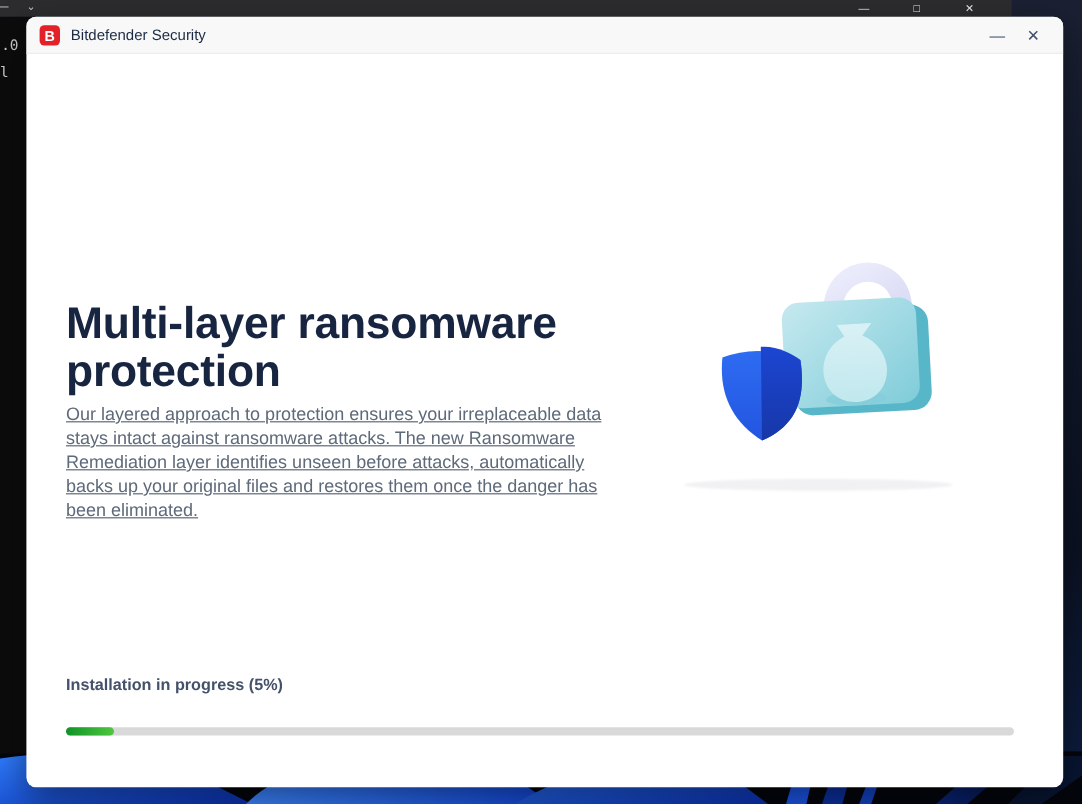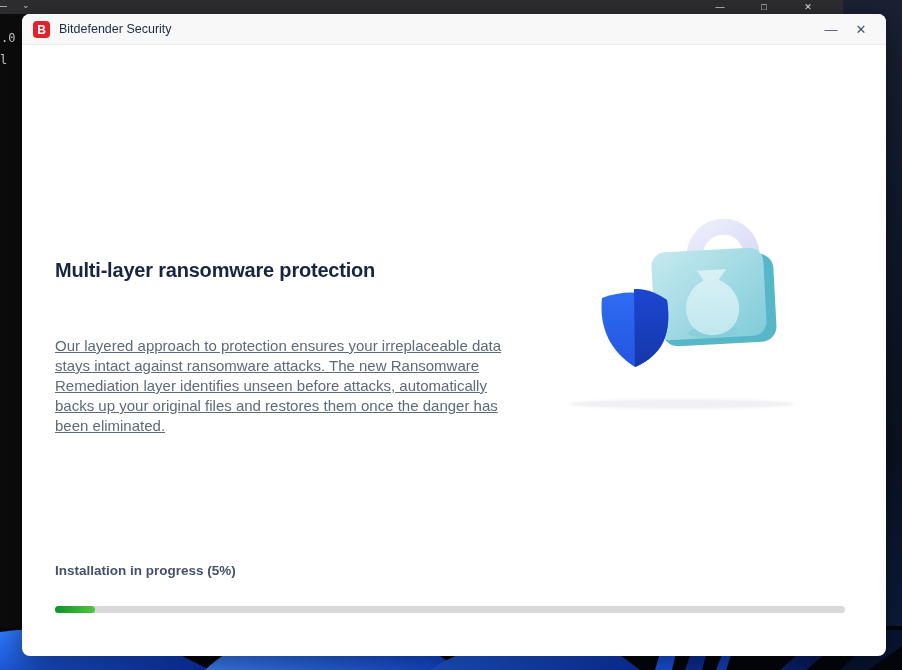--- a/index.html
+++ b/index.html
@@ -50,21 +50,21 @@
     font-size:12.5px; color:#1c2b45;
   }
   .bd-controls { position:absolute; right:10px; top:0; height:31px; display:flex; }
   .bd-ctl {
     width:30px; height:31px; display:flex; align-items:center; justify-content:center;
     color:#42506b; font-size:13px; cursor:default;
   }
 
   .bd-heading {
     position:absolute; left:33px; top:236px; width:430px;
-    font-size:20px; line-height:40px; font-weight:bold; color:#172540;
+    font-size:37px; line-height:40px; font-weight:bold; color:#172540;
     letter-spacing:-0.2px;
   }
   .bd-paragraph {
     position:absolute; left:33px; top:322px; width:462px;
     font-size:15px; line-height:20px; color:#5e6a79;text-decoration:underline;
   }
 
   .illus { position:absolute; left:553px; top:184px; width:212px; height:215px; }
   .illus-shadow {
     position:absolute; left:548px; top:385px; width:224px; height:10px;

